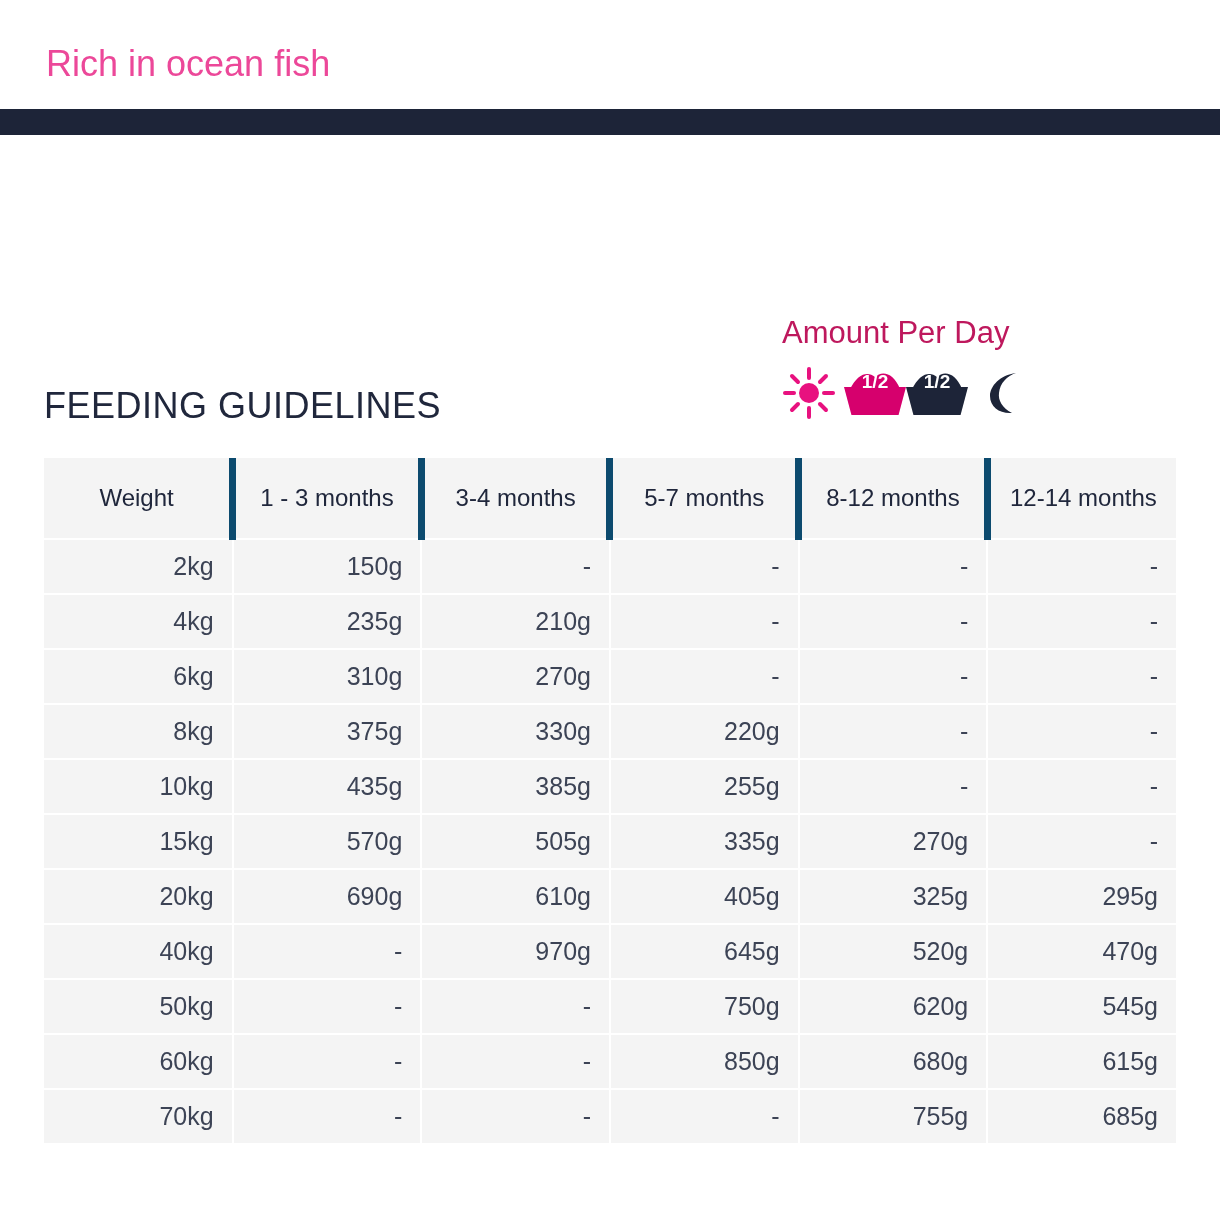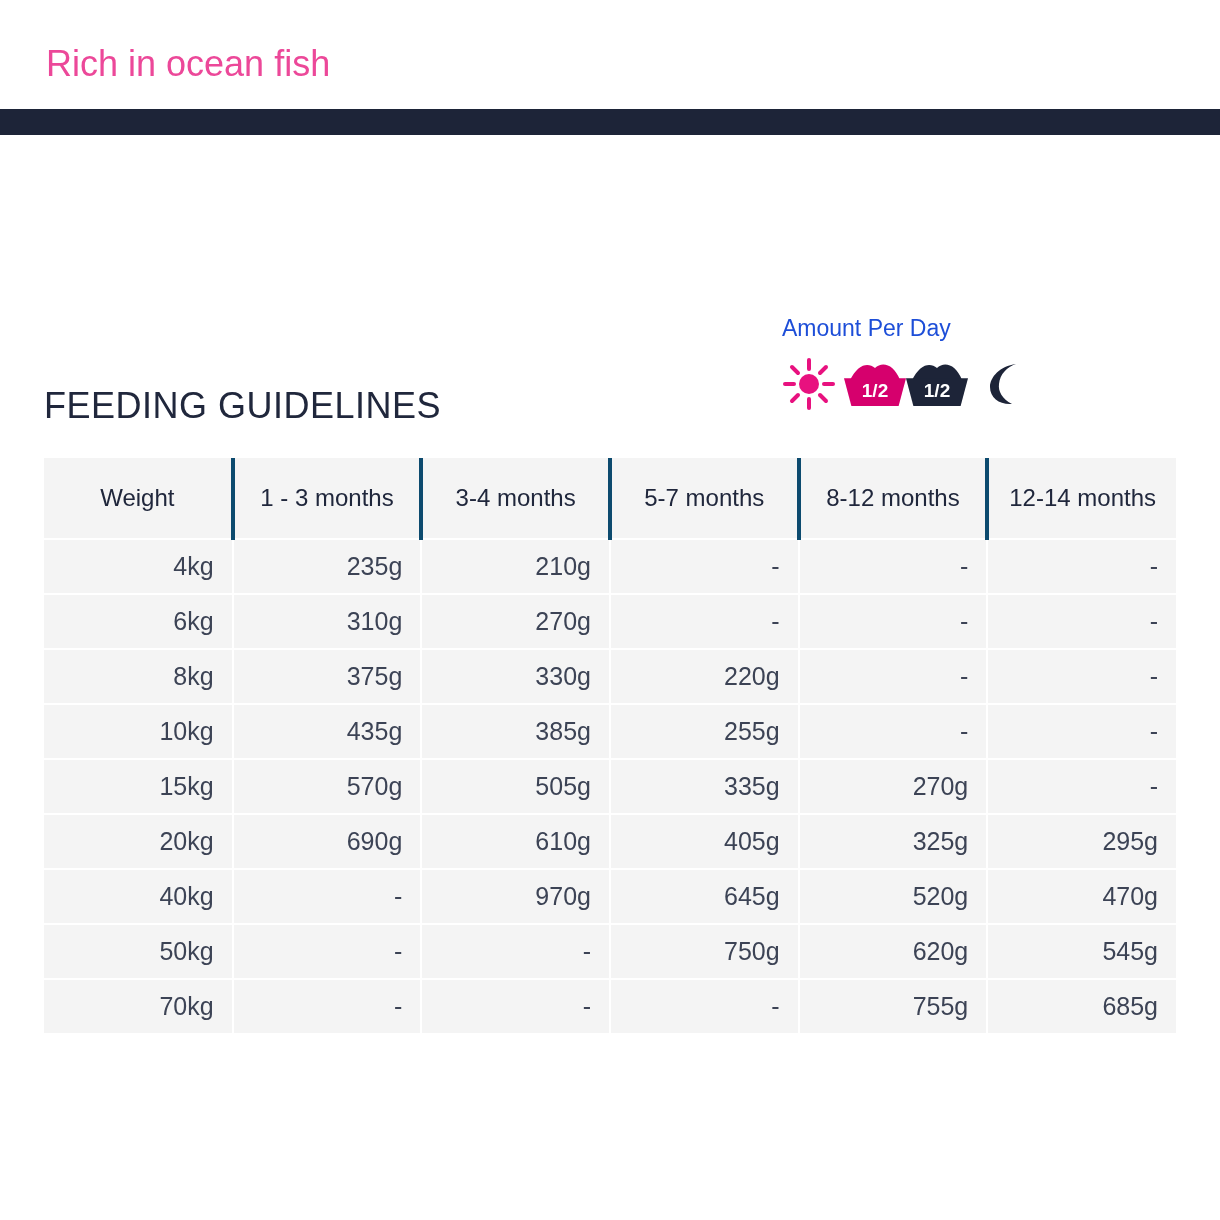--- a/index.html
+++ b/index.html
@@ -44,40 +44,40 @@
 
   
   .amount-block {
     position: absolute;
     left: 782px;
     top: 316px;
     width: 290px;
     text-align: left;
   }
   .amount-label {
-    font-size: 23px;
-    color: #1d4ed8;
+    font-size: 31px;
+    color: #be185d;
     line-height: 1.1;
     white-space: nowrap;
   }
   .amount-icons {
     margin-top: 16px;
     display: flex;
     align-items: center;
     gap: 0px;
     height: 54px;
   }
   .sun-icon { width: 54px; height: 54px; position: relative; flex: 0 0 auto; }
   .bowls { display: flex; align-items: flex-end; margin: 0 8px; }
   .bowl {
     width: 62px;
     height: 44px;
     position: relative;
     display: flex;
-    align-items: flex-end;
+    align-items: flex-start;
     justify-content: center;
     color: #ffffff;
     font-size: 19px;
     font-weight: bold;
   }
   .bowl .trapz {
     position: absolute;
     left: 0; right: 0; bottom: 0;
     height: 28px;
     clip-path: polygon(0% 0%, 100% 0%, 88% 100%, 12% 100%);
@@ -110,21 +110,21 @@
   table.feeding col.cx { width: 188px; }
 
   table.feeding th {
     background: #f4f4f4;
     font-weight: normal;
     font-size: 24px;
     color: #20273c;
     text-align: center;
     vertical-align: middle;
     height: 80px;
-    border-right: 4px solid #0c4a6e;
+    border-right: 7px solid #0c4a6e;
     padding: 0 14px;
     line-height: 1.15;
   }
   table.feeding th:last-child { border-right: none; }
   table.feeding th.weight-head { text-align: center; }
 
   table.feeding td {
     background: #f4f4f4;
     font-size: 25px;
     color: #3c4355;
@@ -204,20 +204,28 @@
       <th class="weight-head">Weight</th>
       <th>1 - 3 months</th>
       <th>3-4 months</th>
       <th>5-7 months</th>
       <th>8-12 months</th>
       <th>12-14 months</th>
     </tr>
   </thead>
   <tbody id="feeding-body">
       <tr>
+        <td>2kg</td>
+        <td>150g</td>
+        <td>-</td>
+        <td>-</td>
+        <td>-</td>
+        <td>-</td>
+      </tr>
+      <tr>
         <td>4kg</td>
         <td>235g</td>
         <td>210g</td>
         <td>-</td>
         <td>-</td>
         <td>-</td>
       </tr>
       <tr>
         <td>6kg</td>
         <td>310g</td>
@@ -268,20 +276,28 @@
       </tr>
       <tr>
         <td>50kg</td>
         <td>-</td>
         <td>-</td>
         <td>750g</td>
         <td>620g</td>
         <td>545g</td>
       </tr>
       <tr>
+        <td>60kg</td>
+        <td>-</td>
+        <td>-</td>
+        <td>850g</td>
+        <td>680g</td>
+        <td>615g</td>
+      </tr>
+      <tr>
         <td>70kg</td>
         <td>-</td>
         <td>-</td>
         <td>-</td>
         <td>755g</td>
         <td>685g</td>
       </tr>
     </tbody>
 </table>
 

